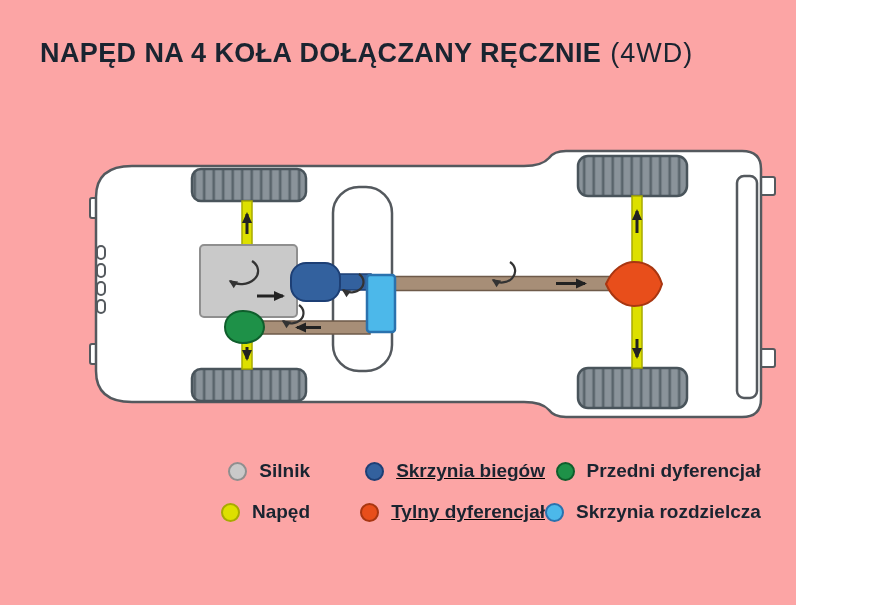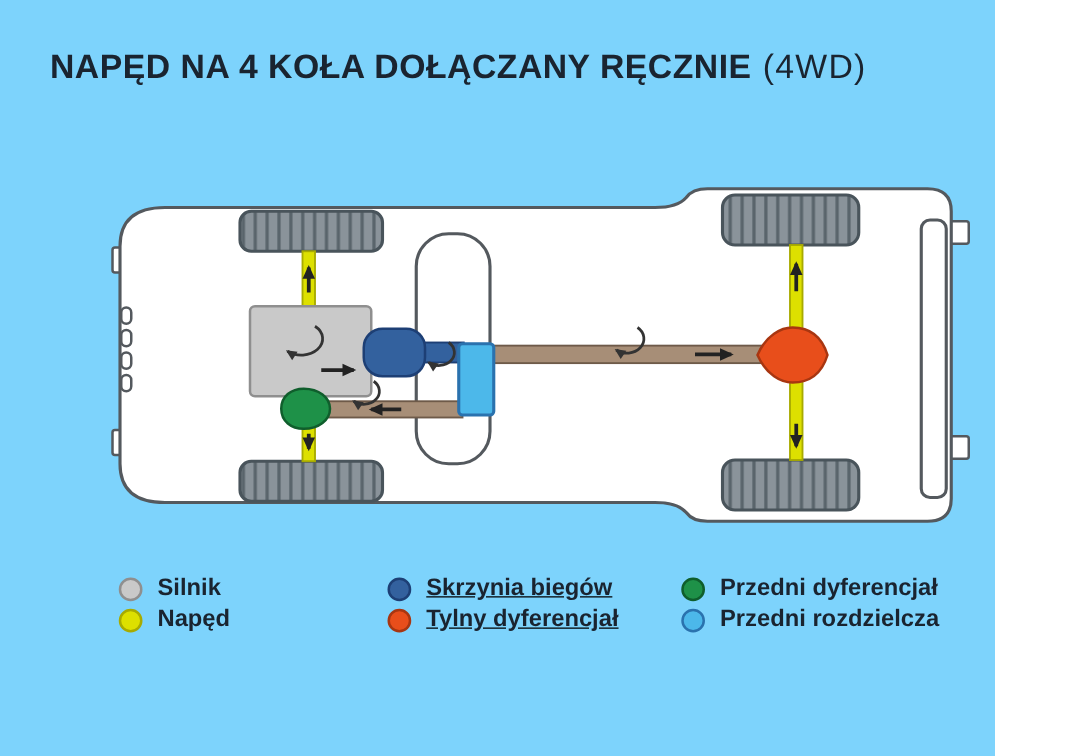--- a/index.html
+++ b/index.html
@@ -1,27 +1,27 @@
 <!DOCTYPE html>
 <html><head>
 <meta charset="utf-8">
 <style>
   html,body{margin:0;padding:0;background:#fff;}
   .page{
-    position:relative;width:796px;height:605px;background:#7dd3fc;overflow:hidden;
+    position:relative;width:796px;height:605px;background:#fca5a5;overflow:hidden;
     font-family:"Liberation Sans",sans-serif;
   }
   .title{
     position:absolute;left:40px;top:38px;margin:0;
     font-size:27px;font-weight:bold;color:#1a2430;letter-spacing:.4px;white-space:nowrap;
   }
   .title .suffix{font-weight:normal;margin-left:9px;letter-spacing:1px;}
   svg.diagram{position:absolute;left:0;top:0;display:block;}
   .legend{position:absolute;left:95px;top:459px;display:flex;align-items:flex-start;}
-  .legend-col{display:flex;flex-direction:column;gap:1px;}
+  .legend-col{display:flex;flex-direction:column;gap:17px;align-items:flex-end;}
   .legend-col:nth-child(1){width:215px;}
   .legend-col:nth-child(2){width:235px;text-decoration:underline;}
   .legend-item{display:flex;align-items:center;gap:12px;height:24px;}
   .swatch{width:19px;height:19px;border-radius:50%;border:2px solid #888;box-sizing:border-box;flex:none;}
   .legend-label{font-size:19px;font-weight:bold;color:#1a2430;white-space:nowrap;}
 </style>
 </head>
 <body>
 
 <div class="page">
@@ -123,18 +123,18 @@
           <span class="legend-label">Tylny dyferencjał</span>
         </div>
       </div>
       <div class="legend-col">
         <div class="legend-item">
           <span class="swatch" style="background: rgb(30, 145, 72); border-color: rgb(15, 94, 44);"></span>
           <span class="legend-label">Przedni dyferencjał</span>
         </div>
         <div class="legend-item">
           <span class="swatch" style="background: rgb(76, 184, 234); border-color: rgb(42, 114, 174);"></span>
-          <span class="legend-label">Przedni rozdzielcza</span>
+          <span class="legend-label">Skrzynia rozdzielcza</span>
         </div>
       </div>
     </div>
 
 </div>
 
 </body></html>

